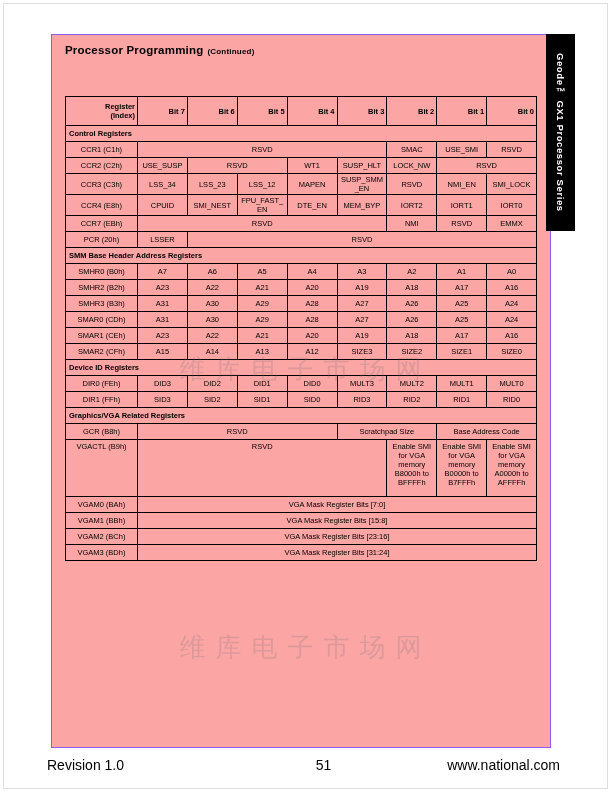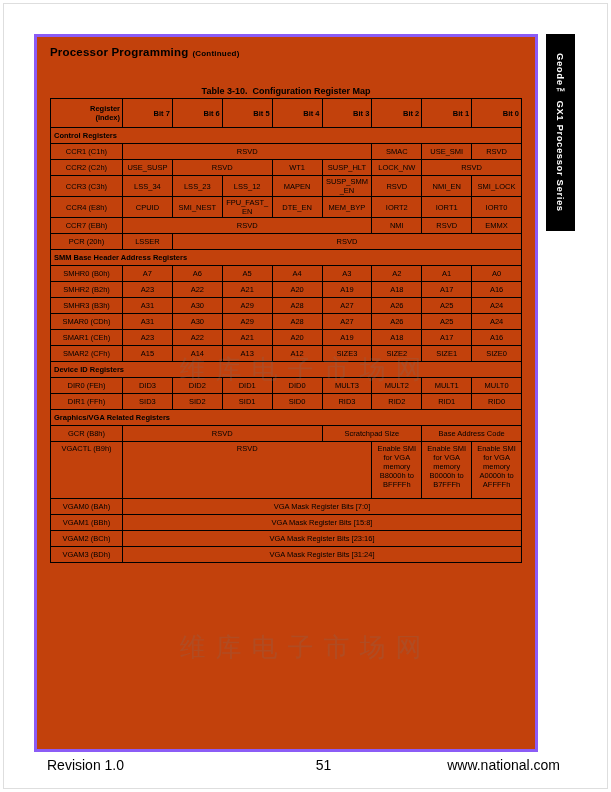--- a/index.html
+++ b/index.html
@@ -6,24 +6,24 @@
   body {
     width: 611px; height: 792px;
     background: #ffffff;
     font-family: "Liberation Sans", sans-serif;
     color: #000;
   }
   .page { position: relative; width: 611px; height: 792px; background: #fff; overflow: hidden; }
   .scan-frame { position: absolute; left: 3px; top: 3px; right: 3px; bottom: 3px; border: 1px solid #dedede; pointer-events: none; }
 
   .content-box {
-    position: absolute; left: 34px; top: 34px;
+    position: absolute; left: 51px; top: 34px;
     width: 498px; height: 712px;
-    border: 3px solid #8b5cf6;
-    background: #c2410c;
+    border: 1px solid #8b5cf6;
+    background: #fca5a5;
   }
 
   .side-tab {
     position: absolute; left: 546px; top: 34px;
     width: 29px; height: 197px;
     background: #000;
     display: flex; align-items: center; justify-content: center;
   }
   .side-tab span {
     writing-mode: vertical-rl;
@@ -73,21 +73,20 @@
 <body>
 
 <div class="page">
   <div class="scan-frame"></div>
 
   <div class="content-box">
     <div class="doc-heading">
       <span>Processor Programming</span><span class="continued">(Continued)</span>
     </div>
 
-    <div class="table-title">Table 3-10.  Configuration Register Map</div>
 
     <table class="cfg">
       <colgroup>
         <col style="width:72px">
         <col span="8">
       </colgroup>
       <thead>
         <tr>
             <th>Register
 (Index)</th>

